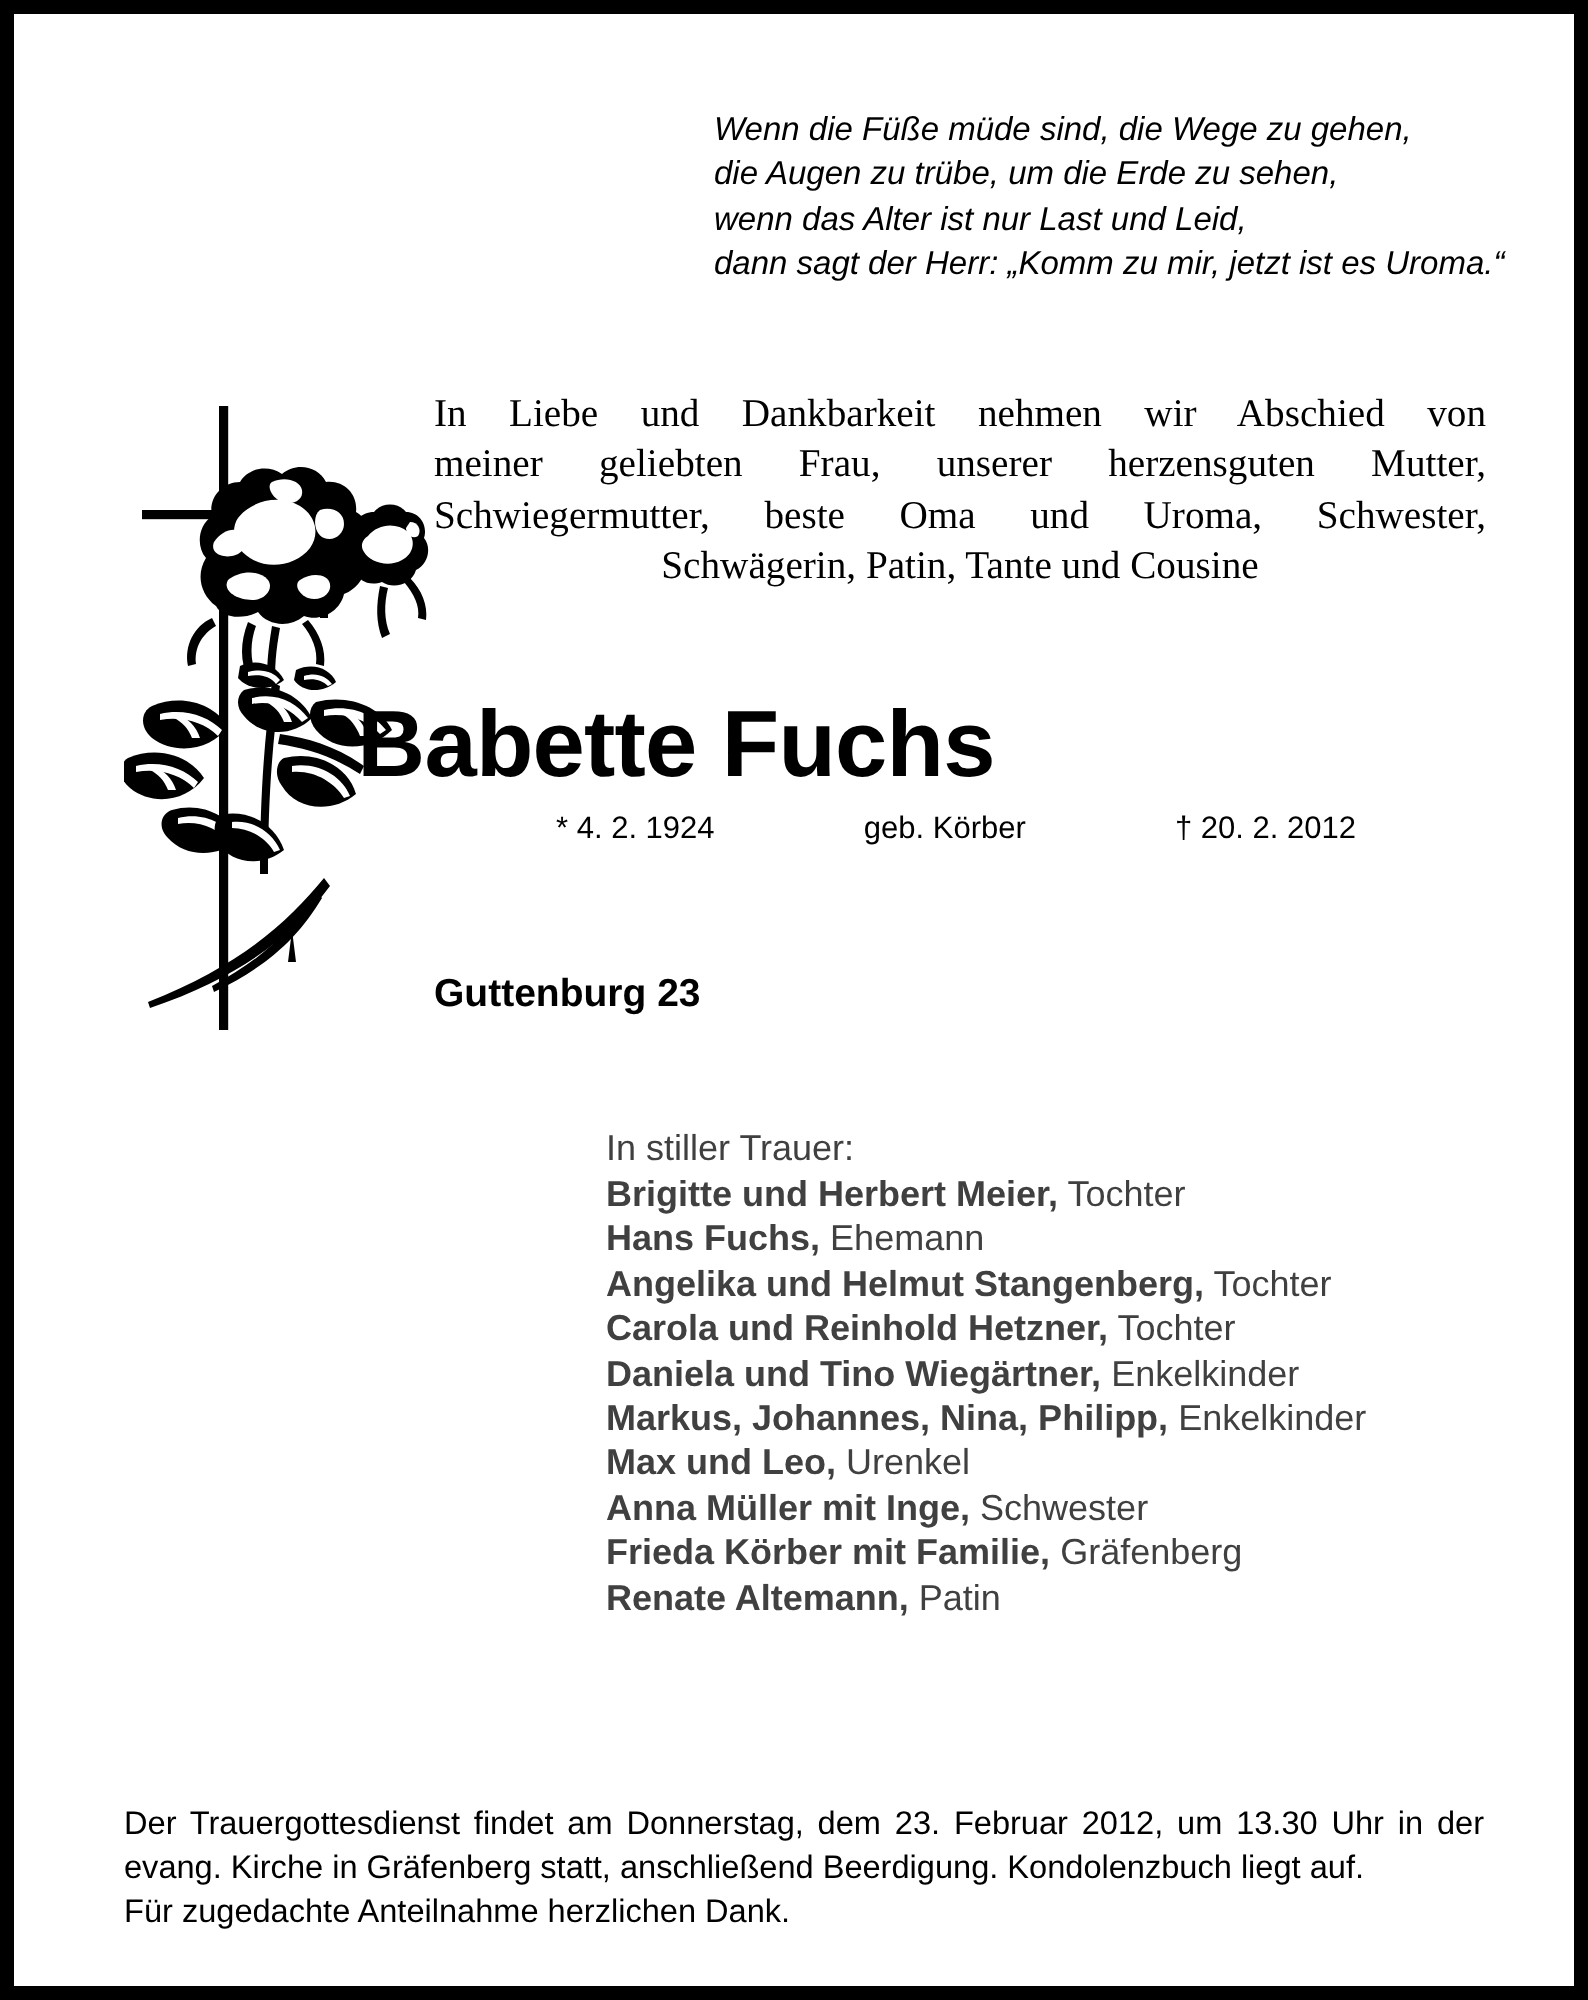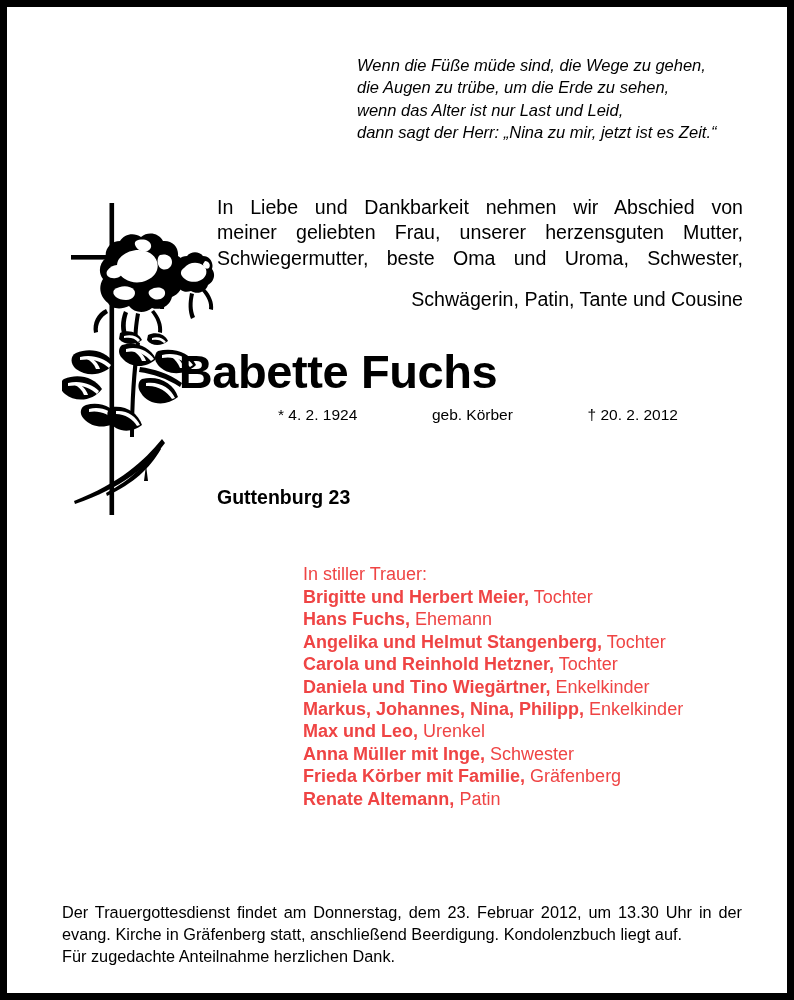--- a/index.html
+++ b/index.html
@@ -48,22 +48,23 @@
   
   .dedication {
     position: absolute;
     left: 210px;
     top: 188px;
     width: 526px;
     font-size: 19.6px;
     line-height: 25.4px;
     text-align: justify;
     color: #000;
-  }
-  .dedication .last-line { text-align: right; margin-top: 16px; }
+    font-family: Liberation Serif, serif;
+  }
+  .dedication .last-line { text-align: center; }
   .dedication .jline {
     text-align: justify;
     text-align-last: justify;
   }
 
   
   .deceased-name {
     position: absolute;
     left: 0;
     right: 0;
@@ -97,21 +98,21 @@
     font-weight: bold;
     font-size: 19.5px;
     color: #000;
   }
 
   
   .mourners {
     position: absolute;
     left: 296px;
     top: 556px;
-    color: #ef4444;
+    color: #404040;
   }
   .mourners-heading {
     font-size: 18px;
     line-height: 22.4px;
     font-weight: normal;
     margin-bottom: 0.5px;
   }
   .mourner-row {
     font-size: 18px;
     line-height: 22.4px;
@@ -151,21 +152,21 @@
 </head>
 <body>
 
 <div class="obituary-card">
   <div class="page">
 
     <div class="poem">
       <div>Wenn die Füße müde sind, die Wege zu gehen,</div>
       <div>die Augen zu trübe, um die Erde zu sehen,</div>
       <div>wenn das Alter ist nur Last und Leid,</div>
-      <div>dann sagt der Herr: „Nina zu mir, jetzt ist es Zeit.“</div>
+      <div>dann sagt der Herr: „Komm zu mir, jetzt ist es Uroma.“</div>
     </div>
 
     <div class="emblem">
       <svg viewBox="0 0 155 330" xmlns="http://www.w3.org/2000/svg" aria-hidden="true">
         <g fill="#000">
 
           <rect x="47.5" y="10" width="4.6" height="312"></rect>
 
           <rect x="9" y="62" width="85" height="4.6"></rect>
 

